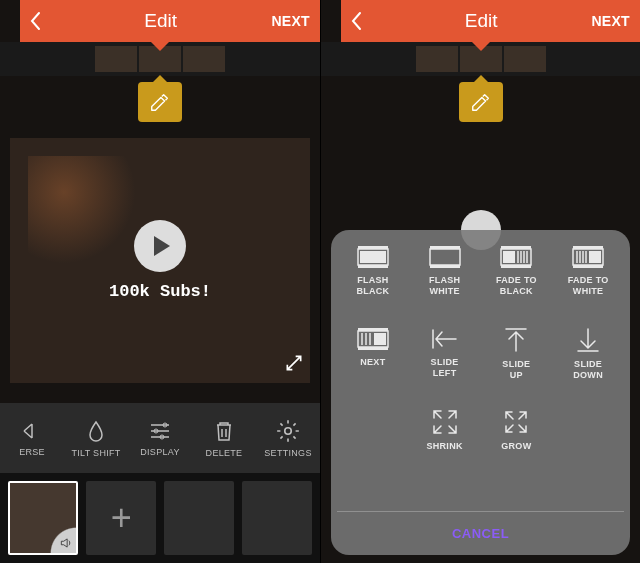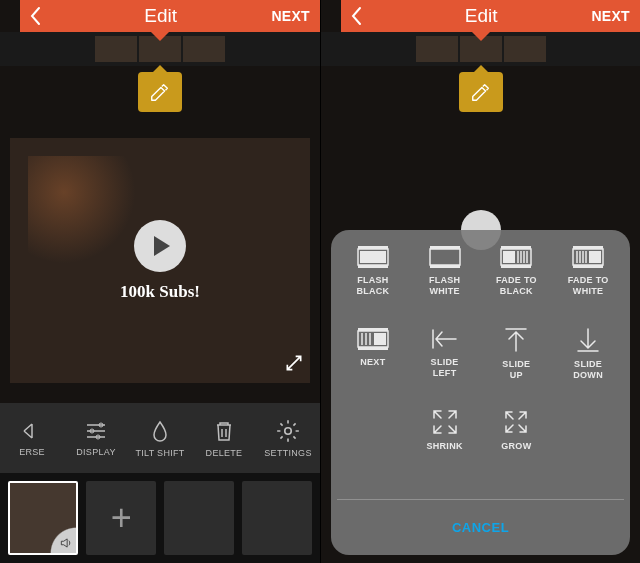--- a/index.html
+++ b/index.html
@@ -7,21 +7,21 @@
     width: 640px; height: 563px;
     font-family: -apple-system, "Helvetica Neue", Arial, sans-serif;
     display: flex; background: #000; overflow: hidden;
     font-weight: 300;
   }
   .screen { position: relative; width: 320px; height: 563px; background: #161311; overflow: hidden; }
   .screen + .screen { border-left: 1px solid #000; }
 
   
   .hdr {
-    height: 32px; background: #e35633; color: #fff;
+    height: 42px; background: #e35633; color: #fff;
     display: flex; align-items: center; justify-content: space-between;
     padding: 0 10px;
     margin-left: 20px;
   }
   .hdr .back { width: 20px; display:flex; align-items:center; }
   .hdr .title { font-size: 19px; font-weight: 300; }
   .hdr .next { font-size: 14px; font-weight: 700; letter-spacing: .3px; }
 
   
   .strip {
@@ -71,21 +71,21 @@
     background:#ddd; display:flex; align-items:center; justify-content:center;
   }
   .play-tri {
     width:0; height:0;
     border-top:10px solid transparent;
     border-bottom:10px solid transparent;
     border-left:16px solid #444; margin-left:4px;
   }
   .overlay-text {
     color:#fff; font-weight:bold; font-size:17px; margin-top:10px;
-    font-family: Liberation Serif, serif;
+    font-family: Liberation Mono, monospace;
     text-align: right;
   }
   .expand {
     position:absolute; right:6px; bottom:6px; color:#fff;
   }
 
   
   .toolbar {
     position:absolute; left:0; right:0; bottom:90px; height:70px;
     background:#2b2b2b;
@@ -137,22 +137,22 @@
     justify-items:center; align-items:start;
   }
   .opt {
     display:flex; flex-direction:column; align-items:center; gap:5px;
     color:#e9e9e9;
   }
   .opt svg { stroke:#e9e9e9; fill:none; }
   .opt .lbl { font-size:9px; text-align:center; line-height:11px; letter-spacing:.3px; }
   .cancel {
     border-top:1px solid rgba(255,255,255,.25);
-    text-align:center; color:#0ea5e9; font-size:13px;
-    padding:20px 0; letter-spacing:.5px;
+    text-align:center; color:#8b5cf6; font-size:13px;
+    padding:14px 0; letter-spacing:.5px;
   }
   .r-knob {
     position:absolute; top:210px; left:50%; transform:translateX(-50%);
     width:40px; height:40px; border-radius:50%; background:#d9d9d9;
   }
 </style>
 </head>
 <body>
 
 <div class="screen">
@@ -195,36 +195,36 @@
   </div>
 
   <div class="toolbar">
     <div class="tool">
       <svg width="24" height="24" viewBox="0 0 24 24">
           <path d="M12 5v14M4 12l8-7M4 12l8 7" stroke-width="1.5"></path>
         </svg>
       <span>ERSE</span>
     </div>
     <div class="tool">
+      <svg width="24" height="26" viewBox="0 0 24 24">
+          <path d="M12 3 C7 10 6 13 6 16a6 6 0 0012 0c0-3-1-6-6-13z" stroke-width="1.5"></path>
+        </svg>
+      <span>TILT SHIFT</span>
+    </div>
+    <div class="tool">
       <svg width="26" height="24" viewBox="0 0 24 24">
           <path d="M3 6h18M3 12h18M3 18h18" stroke-width="1.5"></path>
           <circle cx="17" cy="6" r="2"></circle>
           <circle cx="8" cy="12" r="2"></circle>
           <circle cx="14" cy="18" r="2"></circle>
         </svg>
       <span>DISPLAY</span>
     </div>
     <div class="tool">
       <svg width="24" height="26" viewBox="0 0 24 24">
-          <path d="M12 3 C7 10 6 13 6 16a6 6 0 0012 0c0-3-1-6-6-13z" stroke-width="1.5"></path>
-        </svg>
-      <span>TILT SHIFT</span>
-    </div>
-    <div class="tool">
-      <svg width="24" height="26" viewBox="0 0 24 24">
           <path d="M5 6h14M8 6V4h8v2M6 6l1 15h10l1-15M10 10v8M14 10v8" stroke-width="1.5"></path>
         </svg>
       <span>DELETE</span>
     </div>
     <div class="tool">
       <svg width="26" height="26" viewBox="0 0 24 24">
           <circle cx="12" cy="12" r="3" stroke-width="1.5"></circle>
           <path d="M12 2v3M12 19v3M2 12h3M19 12h3M5 5l2 2M17 17l2 2M19 5l-2 2M7 17l-2 2" stroke-width="1.5"></path>
         </svg>
       <span>SETTINGS</span>

